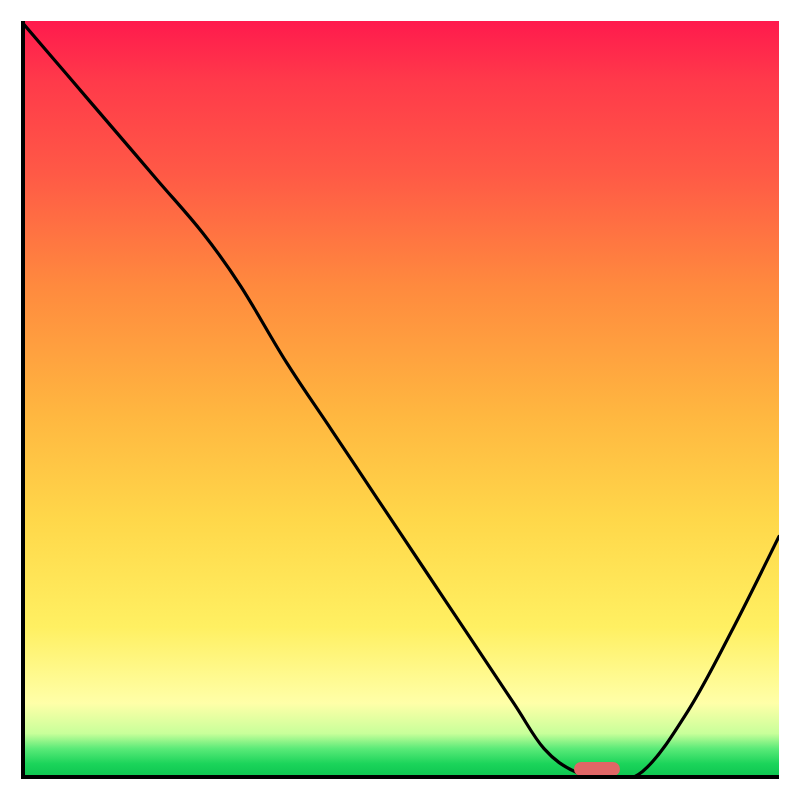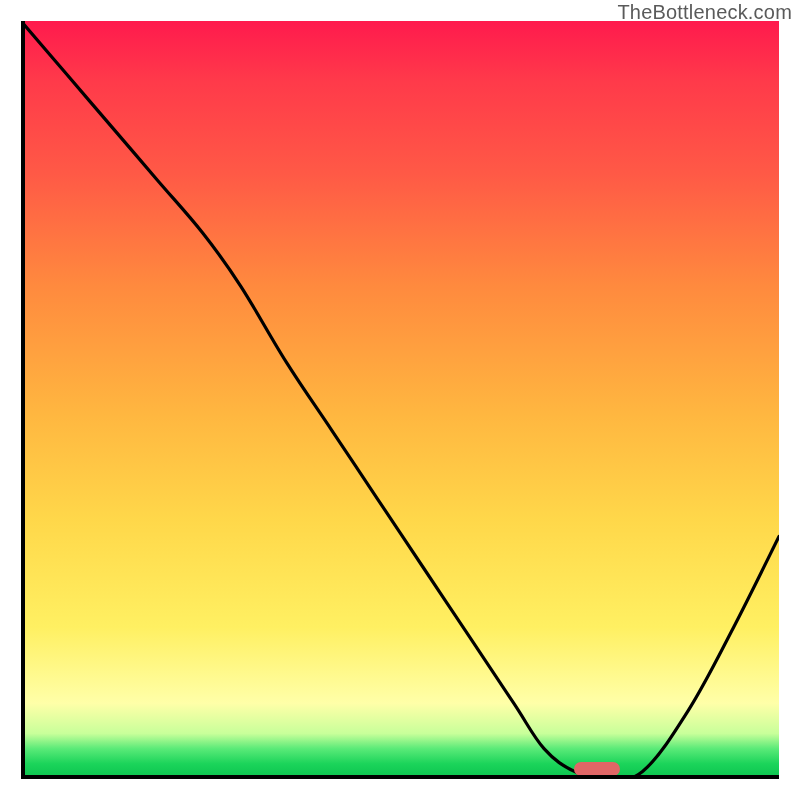--- a/index.html
+++ b/index.html
@@ -89,21 +89,20 @@
     height: 14px;
     border-radius: 7px;
     background: #e06666;
   }
 </style>
 </head>
 <body>
 
 <div class="chart-container">
 
-  <div class="attribution">TheBottleneck.com</div>
 
   <div class="plot-area">
     <div class="gradient-bg"></div>
 
     <svg class="curve-svg" viewBox="0 0 758 758" preserveAspectRatio="none">
       <path id="curve-path" fill="none" stroke="#000000" stroke-width="3.2" stroke-linejoin="round" stroke-linecap="round" d="M 0 0 C 8.186399999999999 9.55079999999999, 29.1072 33.95839999999994, 45.48 53.059999999999945 C 61.852799999999995 72.16159999999995, 74.5872 87.0184, 90.96 106.12 C 107.33279999999999 125.22160000000001, 120.0672 140.07839999999996, 136.44 159.17999999999995 C 152.81279999999998 178.28159999999994, 166.9116 193.1384, 181.92 212.24 C 196.92839999999998 231.34160000000003, 204.8116 242.10520000000002, 219.82 265.3 C 234.8284 288.4948, 248.92720000000003 315.17639999999994, 265.3 341.09999999999997 C 281.6728 367.0236, 294.4072 384.76079999999996, 310.78 409.32 C 327.15279999999996 433.8792, 339.8872 452.98080000000004, 356.26 477.54 C 372.6328 502.0992, 385.3672 521.2008, 401.74 545.76 C 418.1128 570.3192, 430.8472 589.4208, 447.21999999999997 613.98 C 463.59279999999995 638.5392, 479.056 661.734, 492.7 682.2 C 506.344 702.666, 512.1048 715.4004, 523.02 727.68 C 533.9352 739.9595999999999, 542.4248 744.9624, 553.34 750.42 C 564.2552000000001 755.8775999999999, 571.3804 758, 583.66 758 C 595.9395999999999 758, 606.5515999999999 762.6995999999999, 621.56 750.42 C 636.5684 738.1404, 650.6672 715.7035999999999, 667.04 689.78 C 683.4128 663.8564, 696.1472 637.7812, 712.52 606.4 C 728.8928 575.0187999999999, 749.8136 531.8128, 758 515.44"></path>
     </svg>
 
     <div id="marker" class="marker" style="left: 553.34px; width: 45.48px; bottom: 3px; background: rgb(224, 102, 102);"></div>
   </div>

